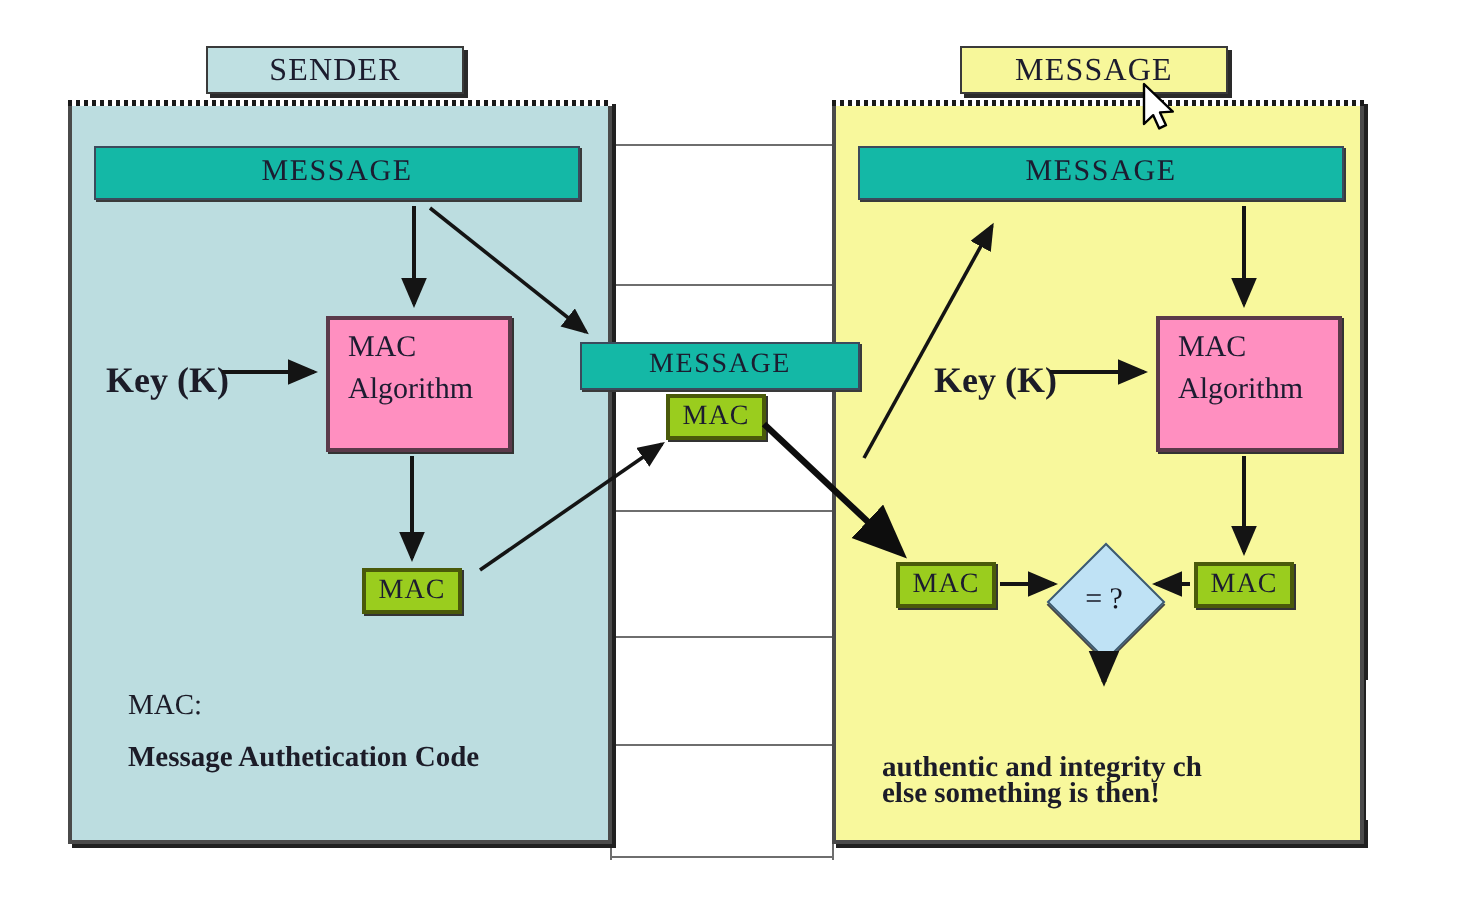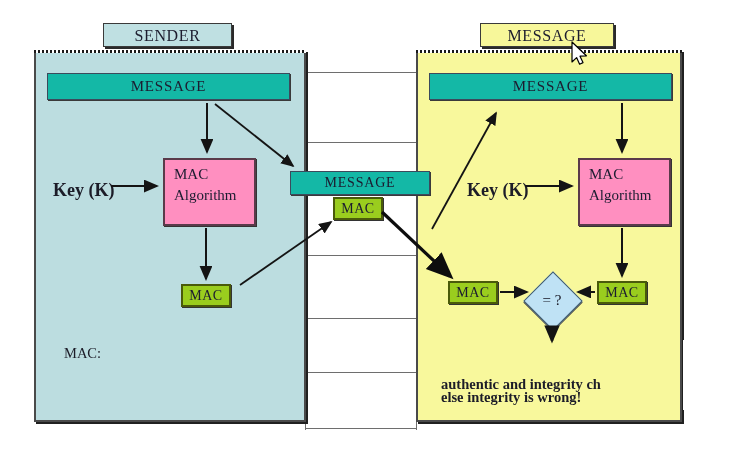--- a/index.html
+++ b/index.html
@@ -145,20 +145,21 @@
   <div class="box box-mac-alg" style="left:163px;top:158px;width:93px;height:68px;">
     <div>MAC</div>
     <div>Algorithm</div>
   </div>
 
   <div class="lbl lbl-key" style="left:53px;top:180px;">Key (K)</div>
 
   <div class="box box-mac" style="left:181px;top:284px;width:50px;height:23px;padding-top:2px;">MAC</div>
 
   <div class="lbl lbl-note-thin" style="left:64px;top:345px;text-align:right;">MAC:</div>
+  <div class="lbl lbl-note" style="left:64px;top:369px;">Message Authetication Code</div>
 
   <div class="panel panel-receiver" style="left:416px;top:50px;width:266px;height:372px;"></div>
   <div class="panel-top-hatch" style="left:416px;top:50px;width:266px;"></div>
 
   <div class="title-tab title-receiver" style="left:480px;top:23px;width:134px;height:24px;padding-top:2px;">MESSAGE</div>
 
   <div class="box box-message" style="left:429px;top:73px;width:243px;height:27px;padding-top:4px;">MESSAGE</div>
 
   <div class="box box-mac-alg" style="left:578px;top:158px;width:93px;height:68px;">
     <div>MAC</div>
@@ -170,21 +171,21 @@
   <div class="box box-mac" style="left:448px;top:281px;width:50px;height:23px;padding-top:2px;">MAC</div>
 
   <div class="box box-mac" style="left:597px;top:281px;width:50px;height:23px;padding-top:2px;">MAC</div>
 
   <div class="diamond-wrap" style="left:524px;top:272px;width:56px;height:56px;">
     <div class="diamond" style="left:8px;top:8px;"></div>
     <div class="diamond-text">= ?</div>
   </div>
 
   <div class="lbl lbl-note" style="left:441px;top:366px;margin-top:8px;">authentic and integrity ch</div>
-  <div class="lbl lbl-note" style="left:441px;top:387px;">else integrity is wrong!</div>
+  <div class="lbl lbl-note" style="left:441px;top:387px;">else something is then!</div>
 
   <div class="clipmask" style="left:683px;top:340px;width:49px;height:70px;"></div>
 
   <div class="box box-message" style="left:290px;top:171px;width:140px;height:24px;padding-top:3px;font-size:14px;">MESSAGE</div>
 
   <div class="box box-mac" style="left:333px;top:197px;width:50px;height:23px;padding-top:2px;">MAC</div>
 
   <svg class="ov" viewBox="0 0 732 450">
     <defs>
       <marker id="ah" markerWidth="9" markerHeight="9" refX="6.5" refY="3.2" orient="auto">

